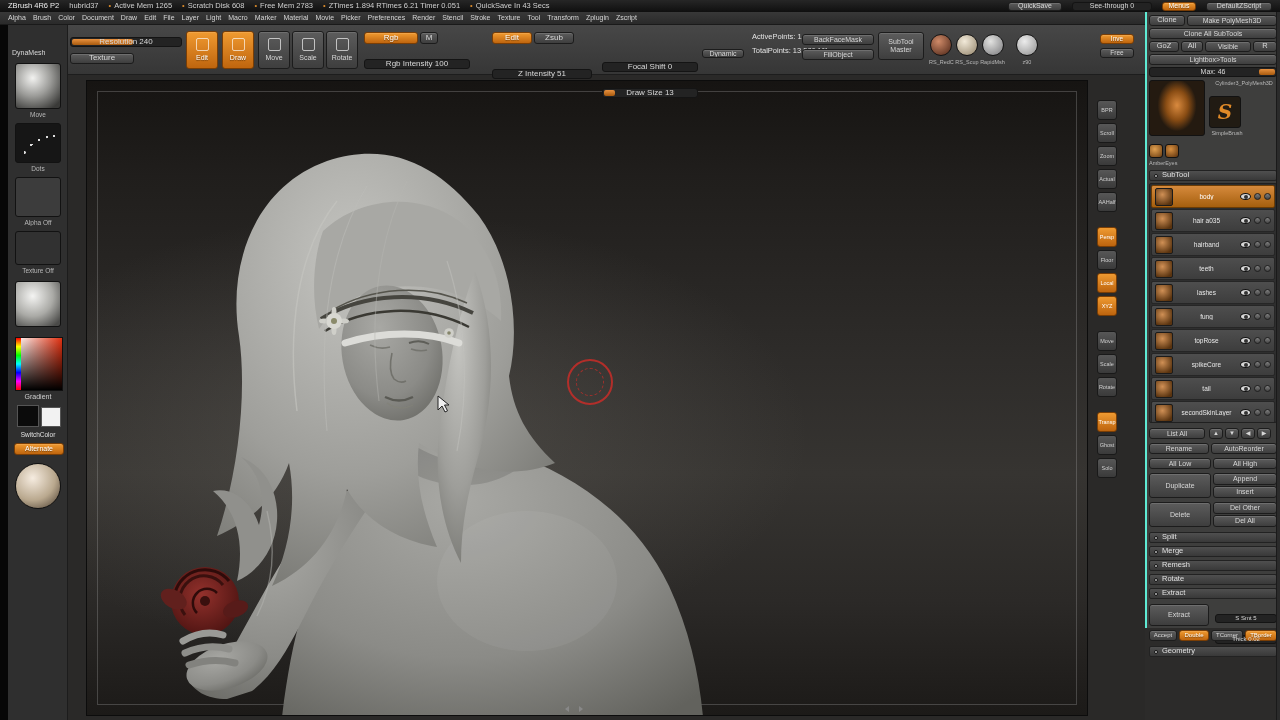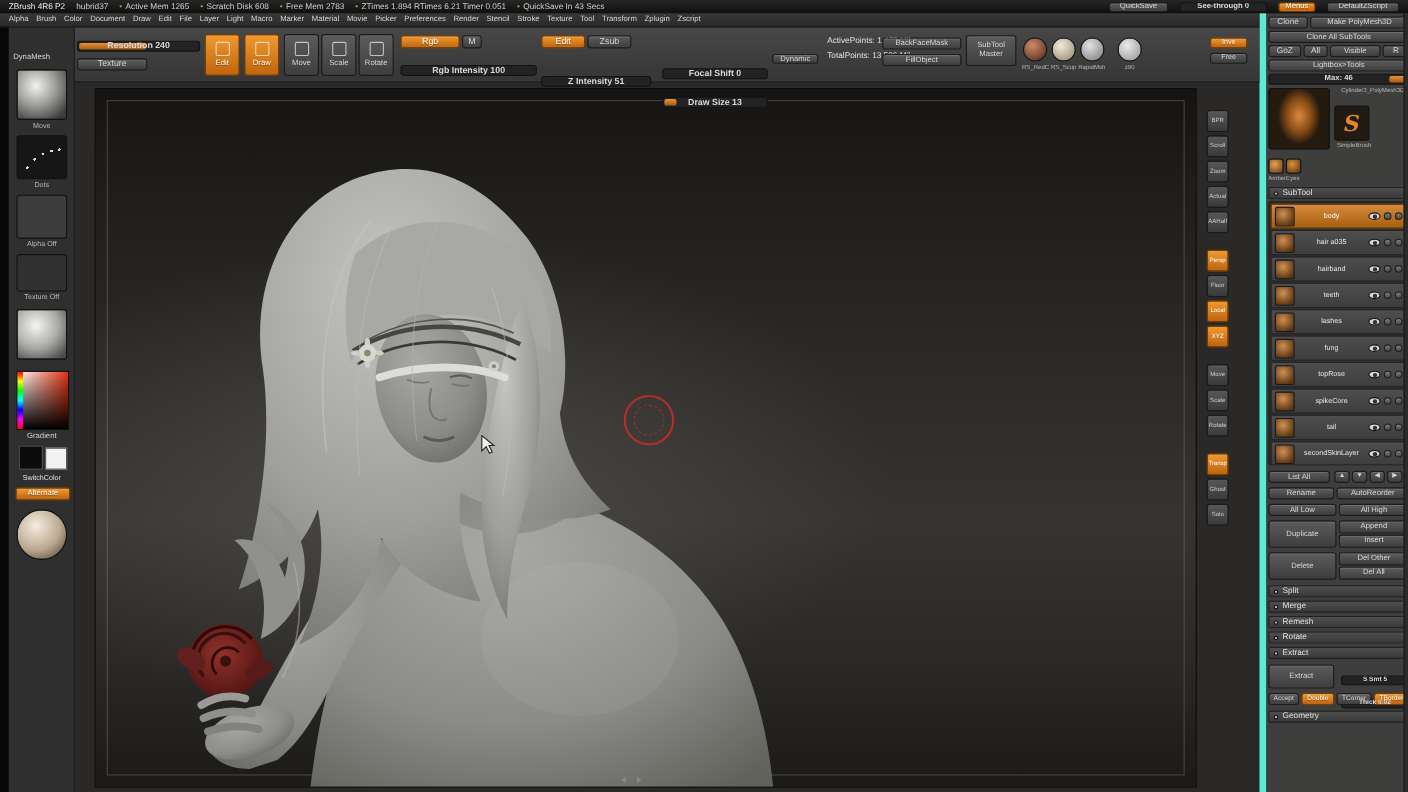--- a/index.html
+++ b/index.html
@@ -3,39 +3,39 @@
 <meta charset="utf-8">
 <style>
 *{margin:0;padding:0;box-sizing:border-box}
 html,body{width:1280px;height:720px;overflow:hidden;background:#151515;font-family:"Liberation Sans",sans-serif}
 #app{position:relative;width:1280px;height:720px;background:#2c2b2a;font-size:8px;color:#ccc;line-height:1.1}
 .abs{position:absolute}
 .btn{background:linear-gradient(180deg,#5c5c5c,#3e3e3e);border:1px solid #1c1c1c;border-radius:3px;color:#d8d8d8;display:flex;align-items:center;justify-content:center;font-size:8px;box-shadow:inset 0 1px 0 rgba(255,255,255,.12);white-space:nowrap;overflow:hidden;cursor:default}
 .orange{background:linear-gradient(180deg,#f09a30,#bf650e);border-color:#7a3e05;color:#fff;text-shadow:0 1px 1px rgba(0,0,0,.45)}
 .sl{background:#232323;border:1px solid #141414;border-radius:3px;position:relative;color:#d8d8d8;font-size:8px;display:flex;align-items:center;justify-content:center;overflow:hidden;white-space:nowrap}
 .sl .fill{position:absolute;left:1px;top:1px;bottom:1px;background:linear-gradient(180deg,#e8913f,#a85a0e);border-radius:2px}
-.sl b{position:relative;z-index:1;font-weight:bold}
+.sl b{position:relative;z-index:1;font-weight:normal}
 .hdr{background:linear-gradient(180deg,#4f4f4f,#393939);border:1px solid #222;border-radius:2px;color:#e0e0e0;display:flex;align-items:center;gap:4px;padding:0 4px;font-size:8px}
 .hdr .dot{width:4px;height:4px;border-radius:50%;background:#c9c9c9;border:1px solid #111;flex:none}
 .thumb{background:#242424;border:1px solid #121212;border-radius:3px}
 .cap{font-size:6.5px;color:#b8b8b8;text-align:center;white-space:nowrap;overflow:hidden}
 .sphere{border-radius:50%;border:1px solid #141414}
 .tool-sq{position:absolute;width:32px;height:38px;flex-direction:column;gap:3px;font-size:7px}
 .mini-icon{width:13px;height:13px;border:1px solid rgba(255,255,255,.65);border-radius:2px}
 #titlebar .tb-stat::before{content:"\2022";color:#d98a2b;margin-right:3px}
 #menubar span{cursor:default}
 #canvas{position:absolute;left:86px;top:80px;width:1002px;height:636px;border:1px solid #0c0c0c;overflow:hidden;background:radial-gradient(ellipse 62% 52% at 30% 56%,rgba(132,128,120,.30),rgba(0,0,0,0) 68%),linear-gradient(180deg,#161412 0%,#201e1c 15%,#2d2b29 42%,#363431 62%,#2b2927 82%,#1c1a18 100%)}
 #frame{position:absolute;left:10px;top:10px;right:10px;bottom:10px;border:1px solid rgba(170,170,170,.30);pointer-events:none}
 .ring-outer{position:absolute;width:46px;height:46px;border:2px solid rgba(200,45,40,.85);border-radius:50%}
 .ring-inner{position:absolute;width:28px;height:28px;border:1px dashed rgba(200,45,40,.7);border-radius:50%}
 #right-shelf{position:absolute;left:1097px;top:100px;width:22px;display:flex;flex-direction:column}
 .rs-btn{width:20px;height:20px;margin-bottom:3px;background:linear-gradient(180deg,#575757,#3a3a3a);border:1px solid #191919;border-radius:3px;color:#cfcfcf;font-size:5.5px;display:flex;align-items:center;justify-content:center;text-align:center;overflow:hidden}
 .rs-btn.on{background:linear-gradient(180deg,#ef9a31,#bd640e);border-color:#7a3e05;color:#fff}
 #right-shelf .rs-btn:nth-child(6),#right-shelf .rs-btn:nth-child(10),#right-shelf .rs-btn:nth-child(13){margin-top:12px}
-#panel{position:absolute;left:1145px;top:12px;width:135px;height:708px;background:#3e3e3d;border-left:6px solid #5eead4}
+#panel{position:absolute;left:1145px;top:12px;width:135px;height:616px;background:#3e3e3d;border-left:2px solid #5eead4}
 #panel .abs{font-size:7.5px}
 .st-row{height:23px;margin-bottom:1px;display:flex;align-items:center;gap:3px;padding:0 3px;background:linear-gradient(180deg,#4e4e4e,#3d3d3d);border:1px solid #262626;border-radius:2px}
 .st-row.selected{background:linear-gradient(180deg,#d68a3c,#a55f0e);border-color:#6b3c05}
 .st-thumb{width:18px;height:18px;border-radius:2px;background:radial-gradient(circle at 40% 35%,#d09055,#5a3410 80%);border:1px solid #1b1b1b;flex:none}
 .st-name{flex:1;font-size:6.5px;color:#e8e8e8;text-align:center;white-space:nowrap;overflow:hidden}
 .st-row.selected .st-name{color:#fff}
 .st-eye{width:11px;height:7px;border-radius:50%;background:#d8d8d8;border:1px solid #111;position:relative;flex:none}
 .st-eye::after{content:"";position:absolute;left:3px;top:1px;width:4px;height:4px;border-radius:50%;background:#333}
 .st-dot{width:7px;height:7px;border-radius:50%;background:linear-gradient(180deg,#808080,#454545);border:1px solid #202020;flex:none}
 .arrow-btn{width:14px;height:11px;font-size:6px}
@@ -116,21 +116,21 @@
       <span class="mini-icon"></span>
         <span>Scale</span>
     </div>
     <div class="btn tool-sq" style="left:258px;top:6px">
       <span class="mini-icon"></span>
         <span>Rotate</span>
     </div>
 
     <div class="abs btn orange" style="left:296px;top:7px;width:54px;height:12px">Rgb</div>
     <div class="abs btn" style="left:352px;top:7px;width:18px;height:12px">M</div>
-    <div class="abs sl" style="left:296px;top:24px;width:124px;height:10px">
+    <div class="abs sl" style="left:296px;top:24px;width:106px;height:10px">
         <b>Rgb Intensity 100</b>
       </div>
 
     <div class="abs btn orange" style="left:424px;top:7px;width:40px;height:12px">Edit</div>
     <div class="abs btn" style="left:466px;top:7px;width:40px;height:12px">Zsub</div>
     <div class="abs sl" style="left:424px;top:24px;width:100px;height:10px">
         <b>Z Intensity 51</b>
       </div>
 
     <div class="abs sl" style="left:534px;top:7px;width:96px;height:10px">

